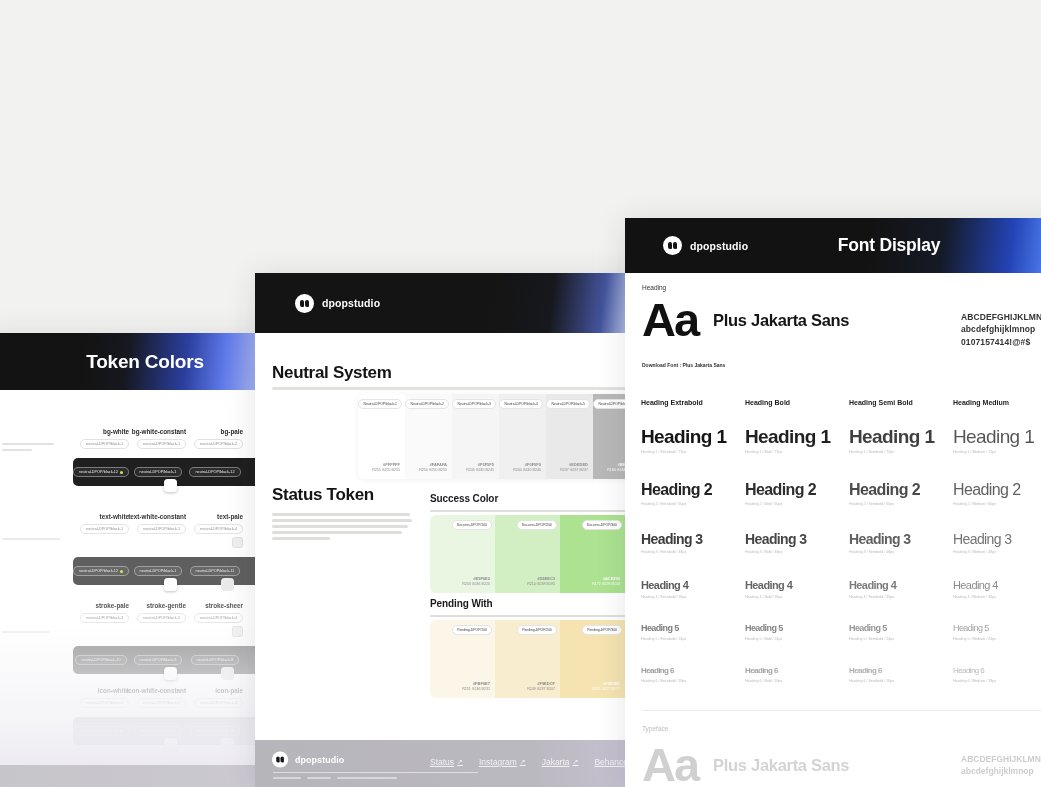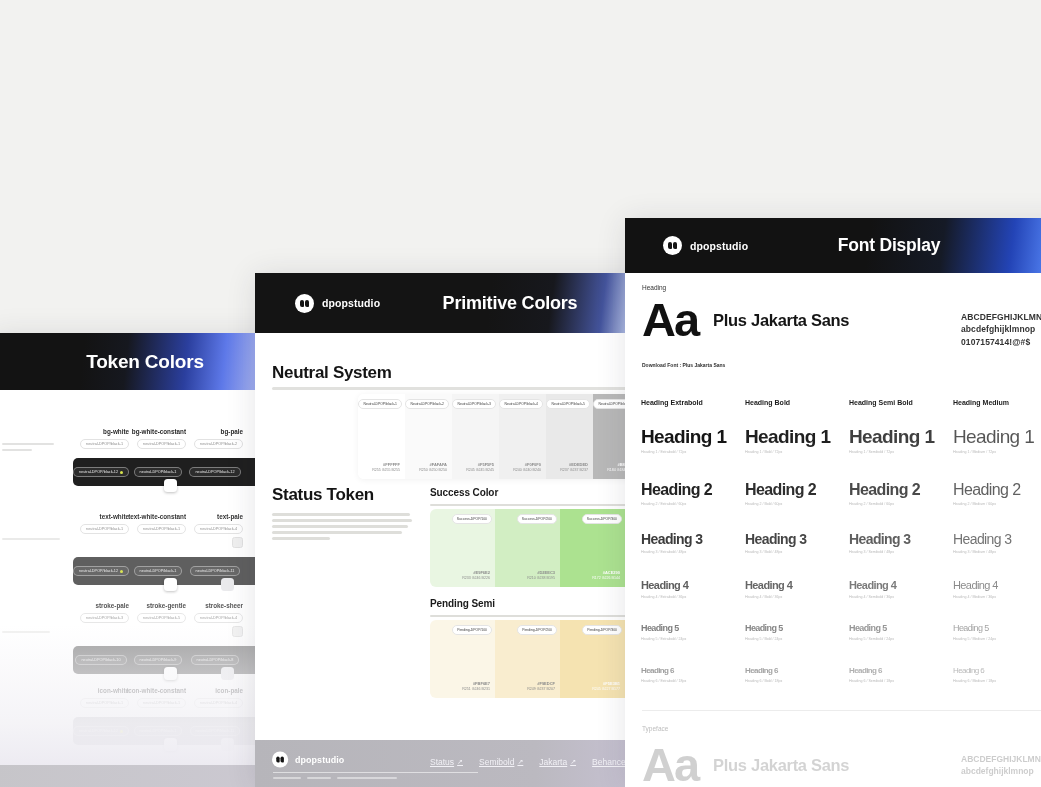--- a/index.html
+++ b/index.html
@@ -241,21 +241,20 @@
 
 <div class="panel" id="primitive-panel">
   <div class="panel-header" id="primitive-header">
     <div class="logo">
       <span class="logo-mark">
           <i></i>
           <i></i>
         </span>
       <span class="logo-name">dpopstudio</span>
     </div>
-    <div class="panel-title">Primitive Colors</div>
   </div>
 
   <div class="pc-h" id="pc-neutral-h">Neutral System</div>
   <div class="line" style="left:17px;top:114px;width:470px;opacity:.9;"></div>
   <div class="pc-neutral-row">
       <div class="pc-swatch" style="background: rgb(255, 255, 255);">
         <span class="pill">Neutral-DPOP/black-1</span>
         <div class="hex"><b>#FFFFFF</b><span>R255 G255 B255</span></div>
       </div>
       <div class="pc-swatch" style="background: rgb(250, 250, 250);">
@@ -280,41 +279,41 @@
       </div>
     </div>
 
   <div class="pc-h" id="pc-status-h">Status Token</div>
   <div class="line" style="left:17px;top:240px;width:138px;"></div>
   <div class="line" style="left:17px;top:246px;width:140px;"></div>
   <div class="line" style="left:17px;top:252px;width:136px;"></div>
   <div class="line" style="left:17px;top:258px;width:130px;"></div>
   <div class="line" style="left:17px;top:264px;width:58px;"></div>
 
-  <div class="pc-sub" style="top:214px;">
+  <div class="pc-sub" style="top:220px;">
     <div class="pc-sub-h">Success Color</div>
     <div class="line" style="position:relative;left:0;top:6px;width:320px;height:2px;"></div>
     <div class="pc-status-row">
         <div class="pc-swatch" style="background: rgb(233, 246, 226);">
           <span class="pill">Success-DPOP/100</span>
           <div class="hex"><b>#E9F6E2</b><span>R233 G246 B226</span></div>
         </div>
         <div class="pc-swatch" style="background: rgb(210, 238, 195);">
           <span class="pill">Success-DPOP/200</span>
           <div class="hex"><b>#D2EEC3</b><span>R210 G238 B195</span></div>
         </div>
         <div class="pc-swatch light" style="background: rgb(172, 226, 144);">
           <span class="pill">Success-DPOP/300</span>
           <div class="hex"><b>#ACE290</b><span>R172 G226 B144</span></div>
         </div>
       </div>
   </div>
 
   <div class="pc-sub" style="top:325px;">
-    <div class="pc-sub-h">Pending Semi</div>
+    <div class="pc-sub-h">Pending With</div>
     <div class="line" style="position:relative;left:0;top:6px;width:320px;height:2px;"></div>
     <div class="pc-status-row">
         <div class="pc-swatch" style="background: rgb(251, 246, 231);">
           <span class="pill">Pending-DPOP/100</span>
           <div class="hex"><b>#FBF6E7</b><span>R251 G246 B231</span></div>
         </div>
         <div class="pc-swatch" style="background: rgb(249, 237, 207);">
           <span class="pill">Pending-DPOP/200</span>
           <div class="hex"><b>#F9EDCF</b><span>R249 G237 B207</span></div>
         </div>
@@ -338,21 +337,21 @@
       <i style="width:28px;"></i>
         <i style="width:24px;"></i>
         <i style="width:60px;"></i>
     </div>
     <div class="pc-links">
         <a class="pc-link">
           <span>Status</span>
           <span class="arrow">↗</span>
         </a>
         <a class="pc-link">
-          <span>Semibold</span>
+          <span>Instagram</span>
           <span class="arrow">↗</span>
         </a>
         <a class="pc-link">
           <span>Jakarta</span>
           <span class="arrow">↗</span>
         </a>
         <a class="pc-link">
           <span>Behance</span>
           <span class="arrow">↗</span>
         </a>

